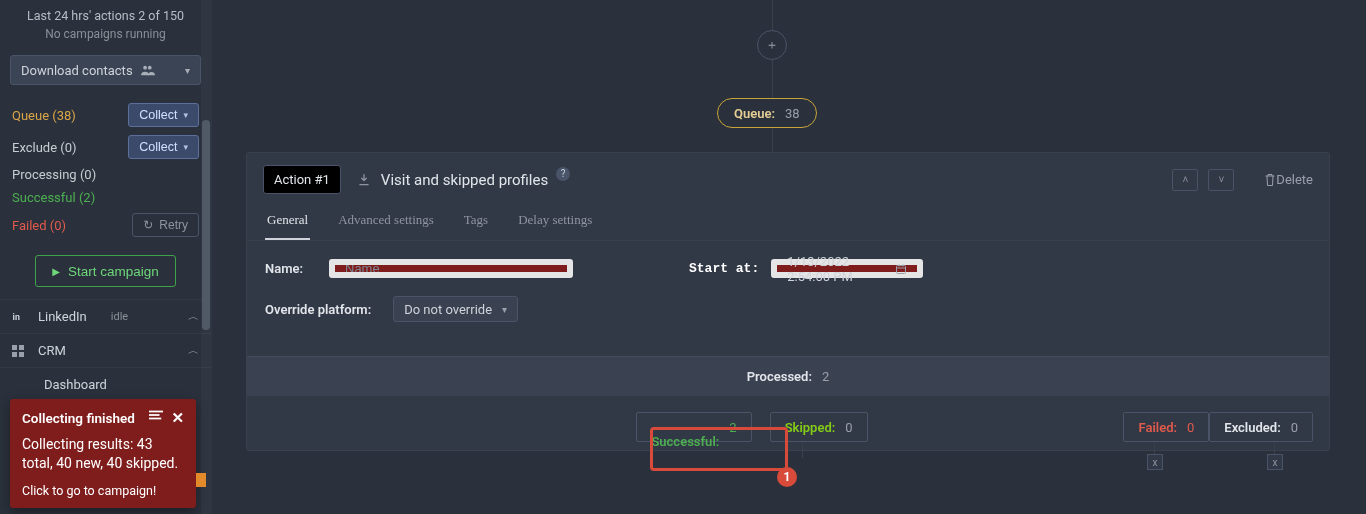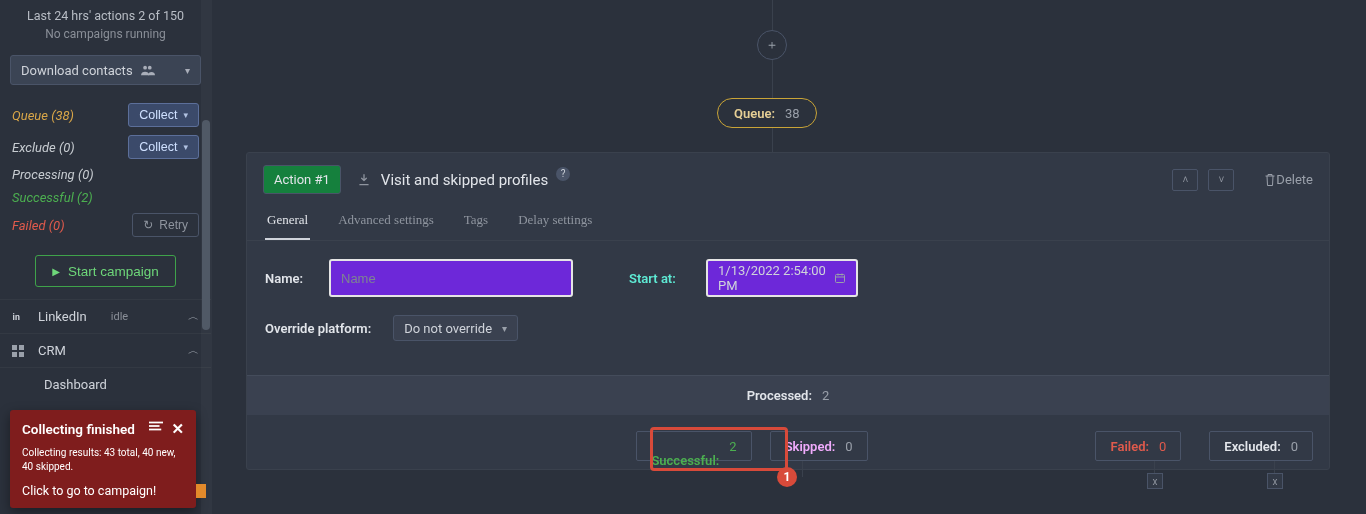--- a/index.html
+++ b/index.html
@@ -7,90 +7,90 @@
   .app { display: flex; height: 100%; }
   
   .sidebar { width: 212px; background: #2b313c; border-right: 1px solid rgba(255,255,255,0.03); display: flex; flex-direction: column; position: relative; }
   .sb-top { padding: 8px 12px 4px; text-align: center; color: #b8bdc5; font-size: 12.5px; }
   .sb-subtop { text-align: center; color: #8a8f98; font-size: 12px; padding-bottom: 8px; }
   .sb-download { margin: 6px 10px; height: 30px; background: #3b4454; border: 1px solid #4a5468; border-radius: 3px; display: flex; align-items: center; padding: 0 10px; color: #cfd3da; cursor: pointer; }
   .sb-download .ico { margin-left: 8px; font-size: 13px; color: #a9aeb9; }
   .sb-download .caret { margin-left: auto; font-size: 10px; color: #a9aeb9; }
   .sb-stats { padding: 8px 10px 4px; }
   .sb-row { display: flex; align-items: center; justify-content: space-between; padding: 4px 2px; font-size: 13px; }
-  .sb-row .left { display: flex; align-items: center; gap: 6px; font-style: italic; }
+  .sb-row .left { display: flex; align-items: center; gap: 6px; }
   .queue-txt { color: #d9a648; }
   .exclude-txt, .processing-txt { color: #c7ccd1; }
   .success-txt { color: #4caf50; }
   .failed-txt { color: #e05a4c; }
   .pill-btn { height: 24px; background: #3b4a6a; border: 1px solid #5c6f9a; border-radius: 3px; padding: 0 10px; color: #cfe0ff; font-size: 12.5px; display: inline-flex; align-items: center; gap: 6px; cursor: pointer; }
   .pill-btn .caret { font-size: 9px; opacity: .8; }
   .retry-btn { height: 24px; background: transparent; border: 1px solid #4a5468; border-radius: 3px; padding: 0 10px; color: #8f959f; font-size: 12px; display: inline-flex; align-items: center; gap: 6px; cursor: pointer; }
   .start-btn { margin: 10px auto 12px; display: flex; align-items: center; gap: 8px; height: 32px; padding: 0 16px; border: 1px solid #3fa24a; color: #6ed77a; background: transparent; border-radius: 3px; cursor: pointer; font-size: 13.5px; }
   .start-btn .play { font-size: 10px; color: #6ed77a; }
   .nav-sec { border-top: 1px solid rgba(255,255,255,0.04); display: flex; align-items: center; padding: 9px 12px; color: #cfd3da; cursor: pointer; }
   .nav-sec .ico { width: 18px; color: #9aa0aa; }
   .nav-sec .label { margin-left: 8px; }
   .nav-sec .status { margin-left: 24px; font-size: 11px; color: #8a8f98; }
   .nav-sec .chev { margin-left: auto; font-size: 11px; color: #9aa0aa; }
   .sb-scroll { position: absolute; right: 0; top: 0; bottom: 0; width: 10px; background: rgba(255,255,255,0.03); }
   .sb-thumb { position: absolute; right: 1px; top: 120px; width: 8px; height: 210px; background: #505966; border-radius: 4px; }
   
   .toast { position: absolute; left: 10px; bottom: 6px; width: 186px; background: #7f1d1d; color: #fff; border-radius: 3px; padding: 10px 12px 10px; box-shadow: 0 4px 12px rgba(0,0,0,.4); }
   .toast .t-title { font-weight: 600; font-size: 13.5px; display: flex; align-items: center; }
   .toast .t-icons { margin-left: auto; display: flex; gap: 8px; }
-  .toast .t-body { margin-top: 8px; font-size: 10px; line-height: 1.35; }
+  .toast .t-body { margin-top: 8px; font-size: 14px; line-height: 1.35; }
   .toast .t-cta { margin-top: 10px; font-size: 12.5px; }
   .orange-bit { position: absolute; right: -10px; top: 74px; width: 10px; height: 14px; background: #e38a2b; }
   
   .main { flex: 1; position: relative; background: #2b313c; overflow: hidden; }
   .vline { position: absolute; left: 560px; top: 0; height: 100px; width: 1px; background: #3a414d; }
   .vline2 { position: absolute; left: 560px; top: 62px; height: 36px; width: 1px; background: #3a414d; }
   .add-node { position: absolute; left: 545px; top: 30px; width: 30px; height: 30px; border-radius: 50%; border: 1px solid #4a5468; display: flex; align-items: center; justify-content: center; color: #9aa0aa; cursor: pointer; background: #2b313c; }
   .queue-chip { position: absolute; left: 505px; top: 98px; height: 30px; border: 1px solid #c9a437; border-radius: 16px; padding: 0 16px; display: flex; align-items: center; gap: 10px; color: #d9c58b; background: #2b313c; cursor: pointer; }
   .queue-chip .k { font-weight: 600; color: #e6cf95; }
   .queue-chip .v { color: #9aa0aa; }
   .vline3 { position: absolute; left: 560px; top: 128px; height: 24px; width: 1px; background: #3a414d; }
   
   .card { position: absolute; left: 34px; top: 152px; right: 36px; background: #323946; border: 1px solid #3a414d; border-radius: 3px; }
   .card-h { display: flex; align-items: center; padding: 12px 16px 6px; }
-  .action-chip { background: #15803d; border: 1px solid #4a5468; border-radius: 3px; padding: 6px 10px; color: #e2e5ea; font-size: 13px; }
+  .action-chip { background: #000000; border: 1px solid #4a5468; border-radius: 3px; padding: 6px 10px; color: #e2e5ea; font-size: 13px; }
   .dl-ico { margin: 0 10px 0 16px; color: #8f959f; cursor: pointer; }
   .card-title { font-size: 15px; color: #e2e5ea; }
   .help { margin-left: 8px; width: 14px; height: 14px; border-radius: 50%; background: #4a5468; color: #cbd0d8; font-size: 10px; display: inline-flex; align-items: center; justify-content: center; cursor: pointer; position: relative; top: -6px; }
   .card-right { margin-left: auto; display: flex; align-items: center; gap: 10px; }
   .arrow-box { width: 26px; height: 22px; border: 1px solid #4a5468; border-radius: 2px; display: inline-flex; align-items: center; justify-content: center; color: #8f959f; font-size: 10px; cursor: pointer; }
   .delete-link { display: flex; align-items: center; gap: 0; color: #9aa0aa; cursor: pointer; margin-left: 20px; }
   .tabs { display: flex; gap: 26px; padding: 4px 18px 0; border-bottom: 1px solid #3a414d; }
   .tab { padding: 8px 2px 10px; color: #8f959f; cursor: pointer; border-bottom: 2px solid transparent; font-family: Liberation Serif, serif; }
   .tab.active { color: #e2e5ea; border-bottom-color: #cfd3da; }
   .card-body { padding: 18px 18px 22px; }
   .form-row { display: flex; align-items: center; gap: 12px; margin-bottom: 18px; }
   .lbl { min-width: 52px; font-weight: 600; color: #e2e5ea; }
-  .lbl2 { min-width: 65px; font-weight: 600; color: #5eead4; margin-left: 44px; }
-  .input { height: 38px; background: #6d28d9; border: 2px solid #e5e5e5; border-radius: 3px; padding: 0 10px; color: #cfd3da; font-size: 13px; }
+  .lbl2 { min-width: 65px; font-weight: 600; color: #ffffff; margin-left: 104px; font-family: Liberation Mono, monospace; }
+  .input { height: 19px; background: #7f1d1d; border: 6px solid #e5e5e5; border-radius: 3px; padding: 0 10px; color: #cfd3da; font-size: 13px; }
   .input::placeholder { color: #7e8591; }
   .name-input { width: 244px; }
   .start-field { width: 152px; display: inline-flex; align-items: center; gap: 8px; }
   .start-field .cal { color: #9aa0aa; cursor: pointer; font-size: 13px; }
   .select { height: 26px; background: #3a4150; border: 1px solid #4a5468; border-radius: 3px; padding: 0 10px; color: #cfd3da; display: inline-flex; align-items: center; gap: 10px; cursor: pointer; }
   .select .caret { font-size: 10px; color: #9aa0aa; }
   .lbl-wide { font-weight: 600; color: #e2e5ea; margin-right: 10px; }
   
   .proc-bar { margin-top: 6px; background: #3a4150; height: 40px; display: flex; align-items: center; justify-content: center; gap: 10px; border-top: 1px solid #444c5b; }
   .proc-bar .k { color: #e2e5ea; font-weight: 600; }
   .proc-bar .v { color: #9aa0aa; }
   
   .status-row { display: flex; align-items: flex-start; justify-content: center; gap: 48px; padding: 16px 0 8px; position: relative; }
   .status-box { height: 30px; padding: 0 14px; border: 1px solid #4a5468; display: inline-flex; align-items: center; gap: 10px; border-radius: 2px; position: relative; }
   .status-box .k { font-weight: 600; }
   .status-box .v { color: #9aa0aa; }
   .sb-success .k { color: #4caf50; margin-top: 29px; }
   .sb-success .v { color: #4caf50; }
-  .sb-skipped .k { color: #f0abfc; text-align: right; }
+  .sb-skipped .k { color: #84cc16; text-align: right; }
   .sb-failed .k { color: #e05a4c; }
   .sb-failed .v { color: #e05a4c; }
   .sb-excluded .k { color: #e2e5ea; }
   .highlight-red { position: absolute; border: 3px solid #d84a3a; border-radius: 4px; pointer-events: none; }
   .badge-red { position: absolute; width: 20px; height: 20px; border-radius: 50%; background: #d84a3a; color: #fff; font-size: 12px; font-weight: 700; display: flex; align-items: center; justify-content: center; pointer-events: none; }
   
   .mini-x { width: 16px; height: 16px; border: 1px solid #4a5468; display: inline-flex; align-items: center; justify-content: center; color: #8f959f; font-size: 10px; cursor: pointer; position: absolute; background: #323946; }
   .conn { position: absolute; background: #3a414d; }
   
   svg { display: block; }
@@ -290,21 +290,21 @@
           <div class="status-box sb-success">
             <span class="k">Successful:</span>
             <span class="v">2</span>
           </div>
           <div class="status-box sb-skipped">
             <span class="k">Skipped:</span>
             <span class="v">0</span>
           </div>
         </div>
 
-        <div style="display:flex; gap:28px; position:absolute; right:16px; top:16px;justify-content:center;">
+        <div style="display:flex; position:absolute; right:16px; top:16px;justify-content:center;">
           <div class="status-box sb-failed">
             <span class="k">Failed:</span>
             <span class="v">0</span>
           </div>
           <div class="status-box sb-excluded">
             <span class="k">Excluded:</span>
             <span class="v">0</span>
           </div>
         </div>
 

